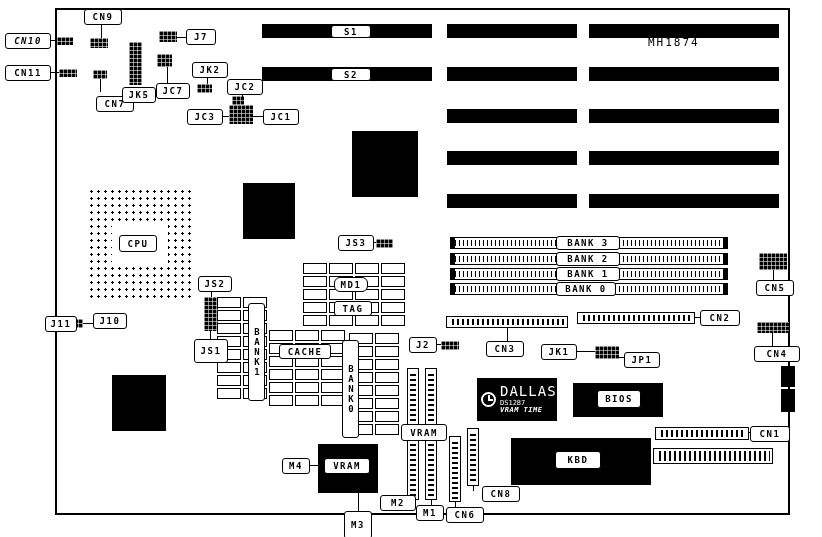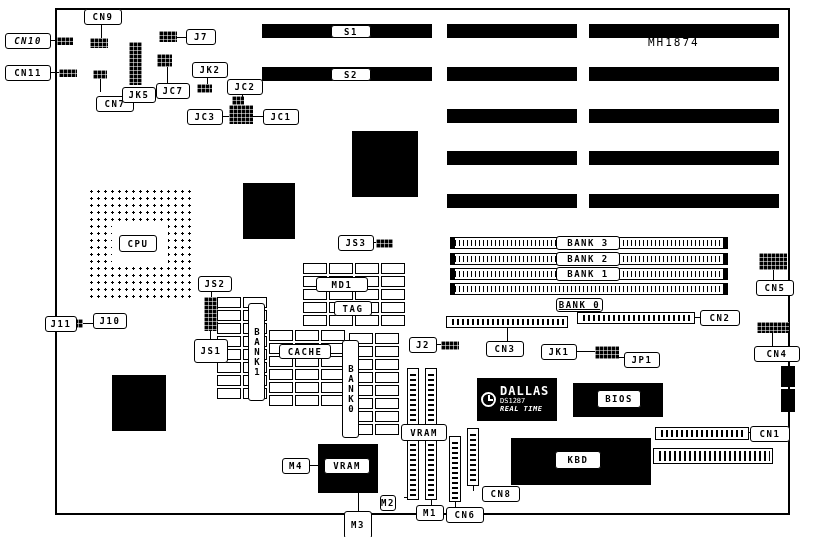--- a/index.html
+++ b/index.html
@@ -31,21 +31,21 @@
   .line{background:#000}
   .lbl{background:#fff;border:1px solid #000;border-radius:3px;color:#000;
     display:flex;align-items:center;justify-content:center;
     font-size:9px;font-weight:700;letter-spacing:1.5px;white-space:pre;overflow:hidden}
   .vert{writing-mode:vertical-rl;text-orientation:upright;letter-spacing:0;line-height:1}
   .dallas{background:#000;color:#fff;display:flex;align-items:center;gap:4px;padding:3px 4px}
   .clockicon{width:15px;height:15px;border:2px solid #fff;border-radius:50%;position:relative;flex:0 0 auto}
   .clockicon:after{content:"";position:absolute;left:45%;top:12%;width:2px;height:42%;background:#fff}
   .clockicon:before{content:"";position:absolute;left:45%;top:42%;width:5px;height:2px;background:#fff}
   .dtxt{line-height:1.1;color:#fff}
-  .d1{font-size:12px;font-weight:700;letter-spacing:1px}
+  .d1{font-size:14px;font-weight:400;letter-spacing:1px}
   .d2{font-size:7px}
   .d3{font-size:7px;font-weight:700;font-style:italic;letter-spacing:.5px}
 </style>
 </head>
 <body>
 
 <div id="canvas" data-name="board-canvas">
   <div data-name="board-outline"></div>
   <div data-name="board-model-text">MH1874</div>
 <div class="slot" data-name="expansion-slot-s1-a" style="left: 262px; top: 24px; width: 170px; height: 14px;"></div>
@@ -176,21 +176,21 @@
       <div class="cell" data-name="sram-chip"></div>
     </div>
     <div class="cpu" data-name="cpu-socket" style="left: 86px; top: 186px; width: 108px; height: 112px;">
       <div class="cpu-hole" data-name="cpu-socket-center"></div>
     </div>
     <div class="dallas" data-name="rtc-chip" style="left: 477px; top: 378px; width: 80px; height: 43px;">
       <div class="clockicon" data-name="clock-icon"></div>
       <div class="dtxt" data-name="rtc-text">
         <div class="d1" data-name="rtc-brand">DALLAS</div>
         <div class="d2" data-name="rtc-model">DS1287</div>
-        <div class="d3" data-name="rtc-caption">REAL TIME</div>
+        <div class="d3" data-name="rtc-caption">VRAM TIME</div>
       </div>
     </div>
     <div class="line" data-name="leader-line" style="left: 51px; top: 40px; width: 6px; height: 1px;"></div>
     <div class="line" data-name="leader-line" style="left: 51px; top: 72px; width: 8px; height: 1px;"></div>
     <div class="line" data-name="leader-line" style="left: 101px; top: 25px; width: 1px; height: 13px;"></div>
     <div class="line" data-name="leader-line" style="left: 177px; top: 37px; width: 9px; height: 1px;"></div>
     <div class="line" data-name="leader-line" style="left: 207px; top: 78px; width: 1px; height: 6px;"></div>
     <div class="line" data-name="leader-line" style="left: 242px; top: 95px; width: 1px; height: 2px;"></div>
     <div class="line" data-name="leader-line" style="left: 223px; top: 116px; width: 6px; height: 1px;"></div>
     <div class="line" data-name="leader-line" style="left: 253px; top: 116px; width: 10px; height: 1px;"></div>
@@ -227,40 +227,40 @@
     <div class="lbl" data-name="label-jk5" style="left: 122px; top: 87px; width: 34px; height: 16px;">JK5</div>
     <div class="lbl" data-name="label-jc7" style="left: 156px; top: 83px; width: 34px; height: 16px;">JC7</div>
     <div class="lbl" data-name="label-s1" style="left: 331px; top: 25px; width: 40px; height: 13px;">S1</div>
     <div class="lbl" data-name="label-s2" style="left: 331px; top: 68px; width: 40px; height: 13px;">S2</div>
     <div class="lbl" data-name="label-cpu" style="left: 119px; top: 235px; width: 38px; height: 17px;">CPU</div>
     <div class="lbl" data-name="label-js3" style="left: 338px; top: 235px; width: 36px; height: 16px;">JS3</div>
     <div class="lbl" data-name="label-js2" style="left: 198px; top: 276px; width: 34px; height: 16px;">JS2</div>
     <div class="lbl" data-name="label-js1" style="left: 194px; top: 339px; width: 34px; height: 24px;">JS1</div>
     <div class="lbl" data-name="label-j11" style="left: 45px; top: 316px; width: 32px; height: 16px;">J11</div>
     <div class="lbl" data-name="label-j10" style="left: 93px; top: 313px; width: 34px; height: 16px;">J10</div>
-    <div class="lbl" data-name="label-md1" style="left: 316px; top: 277px; width: 52px; height: 15px;">MD1</div>
+    <div class="lbl" data-name="label-md1" style="left: 334px; top: 277px; width: 34px; height: 15px; border-radius: 6px;">MD1</div>
     <div class="lbl" data-name="label-tag" style="left: 334px; top: 301px; width: 38px; height: 15px;">TAG</div>
     <div class="lbl" data-name="label-cache" style="left: 279px; top: 344px; width: 52px; height: 15px;">CACHE</div>
     <div class="lbl vert" data-name="label-bank1-vertical" style="left: 248px; top: 303px; width: 17px; height: 98px;">BANK1</div>
     <div class="lbl vert" data-name="label-bank0-vertical" style="left: 342px; top: 340px; width: 17px; height: 98px;">BANK0</div>
     <div class="lbl" data-name="label-j2" style="left: 409px; top: 337px; width: 28px; height: 16px;">J2</div>
     <div class="lbl" data-name="label-cn3" style="left: 486px; top: 341px; width: 38px; height: 16px;">CN3</div>
     <div class="lbl" data-name="label-jk1" style="left: 541px; top: 344px; width: 36px; height: 16px;">JK1</div>
     <div class="lbl" data-name="label-jp1" style="left: 624px; top: 352px; width: 36px; height: 16px;">JP1</div>
     <div class="lbl" data-name="label-cn2" style="left: 700px; top: 310px; width: 40px; height: 16px;">CN2</div>
     <div class="lbl" data-name="label-cn5" style="left: 756px; top: 280px; width: 38px; height: 16px;">CN5</div>
     <div class="lbl" data-name="label-cn4" style="left: 754px; top: 346px; width: 46px; height: 16px;">CN4</div>
     <div class="lbl" data-name="label-bank3" style="left: 556px; top: 236px; width: 64px; height: 14px;">BANK 3</div>
     <div class="lbl" data-name="label-bank2" style="left: 556px; top: 252px; width: 64px; height: 14px;">BANK 2</div>
     <div class="lbl" data-name="label-bank1" style="left: 556px; top: 267px; width: 64px; height: 14px;">BANK 1</div>
-    <div class="lbl" data-name="label-bank0" style="left: 556px; top: 298px; width: 47px; height: 14px; text-decoration: underline;">BANK 0</div>
+    <div class="lbl" data-name="label-bank0" style="left: 556px; top: 282px; width: 60px; height: 14px;">BANK 0</div>
     <div class="lbl" data-name="label-bios" style="left: 597px; top: 390px; width: 44px; height: 18px;">BIOS</div>
     <div class="lbl" data-name="label-kbd" style="left: 555px; top: 451px; width: 46px; height: 18px;">KBD</div>
     <div class="lbl" data-name="label-vram-chip" style="left: 324px; top: 458px; width: 46px; height: 16px;">VRAM</div>
     <div class="lbl" data-name="label-vram-sockets" style="left: 401px; top: 424px; width: 46px; height: 17px;">VRAM</div>
     <div class="lbl" data-name="label-cn1" style="left: 750px; top: 426px; width: 40px; height: 16px;">CN1</div>
     <div class="lbl" data-name="label-cn8" style="left: 482px; top: 486px; width: 38px; height: 16px;">CN8</div>
     <div class="lbl" data-name="label-cn6" style="left: 446px; top: 507px; width: 38px; height: 16px;">CN6</div>
     <div class="lbl" data-name="label-m1" style="left: 416px; top: 505px; width: 28px; height: 16px;">M1</div>
-    <div class="lbl" data-name="label-m2" style="left: 380px; top: 495px; width: 16px; height: 16px;">M2</div>
+    <div class="lbl" data-name="label-m2" style="left: 380px; top: 495px; width: 36px; height: 16px;">M2</div>
     <div class="lbl" data-name="label-m3" style="left: 344px; top: 511px; width: 28px; height: 28px;">M3</div>
     <div class="lbl" data-name="label-m4" style="left: 282px; top: 458px; width: 28px; height: 16px;">M4</div>
   </div>
 
 </body></html>

